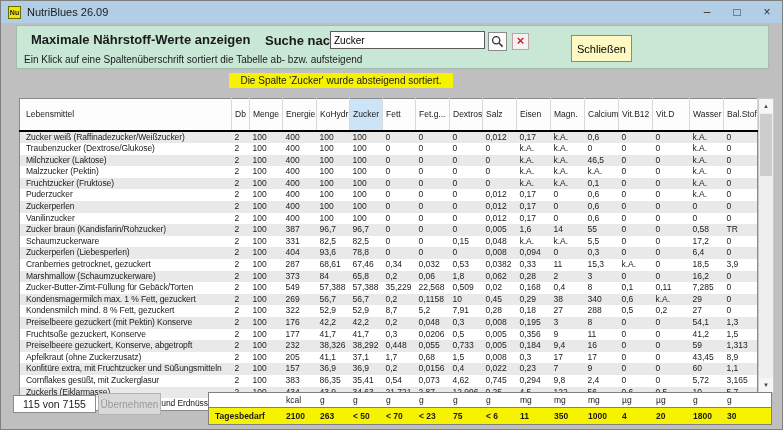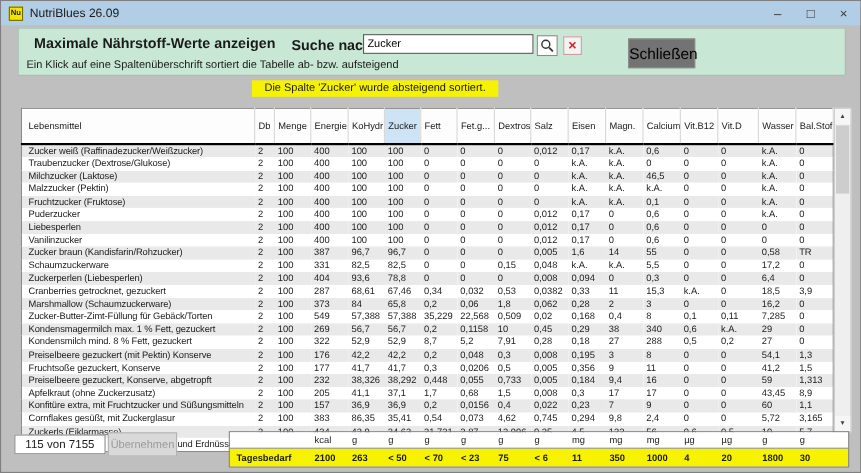--- a/index.html
+++ b/index.html
@@ -29,21 +29,21 @@
   .search-input { position:absolute; left:313px; top:5px; width:155px; height:18px;
                   border:1px solid #5c5c5c; background:#fff; font-size:10px;
                   font-family:"Liberation Sans", sans-serif; padding:0 3px; }
   .search-btn { position:absolute; left:471px; top:6px; width:19px; height:19px;
                 background:#fdfdfd; border:1px solid #8a8a8a;
                 display:flex; align-items:center; justify-content:center; }
   .clear-btn { position:absolute; left:495px; top:7px; width:17px; height:17px;
                background:#f3f3f3; border:1px solid #c9a0a0; color:#cc2222;
                font-size:13px; font-weight:bold; line-height:14px; text-align:center; }
   .close-btn { position:absolute; left:554px; top:9px; width:61px; height:27px;
-               background:#737373; border:1px solid #8a8a8a; font-size:14px;
+               background:#fef9c3; border:1px solid #8a8a8a; font-size:11px;
                font-family:"Liberation Sans", sans-serif; }
 
   
   .banner { position:absolute; left:228px; top:72px; width:224px; height:15px;
             background:var(--yellow,#f7f300); font-size:10px; line-height:15px;
             text-align:center; white-space:nowrap; }
 
   
   table.grid { position:absolute; left:18px; top:97px; width:738px;
                border-collapse:collapse; table-layout:fixed; background:#fff;
@@ -269,21 +269,21 @@
           <td>0,012</td>
           <td>0,17</td>
           <td>0</td>
           <td>0,6</td>
           <td>0</td>
           <td>0</td>
           <td>k.A.</td>
           <td>0</td>
         </tr>
         <tr>
-          <td>Liebesperlen</td>
+          <td>Zuckerperlen</td>
           <td>2</td>
           <td>100</td>
           <td>400</td>
           <td>100</td>
           <td>100</td>
           <td>0</td>
           <td>0</td>
           <td>0</td>
           <td>0,012</td>
           <td>0,17</td>

